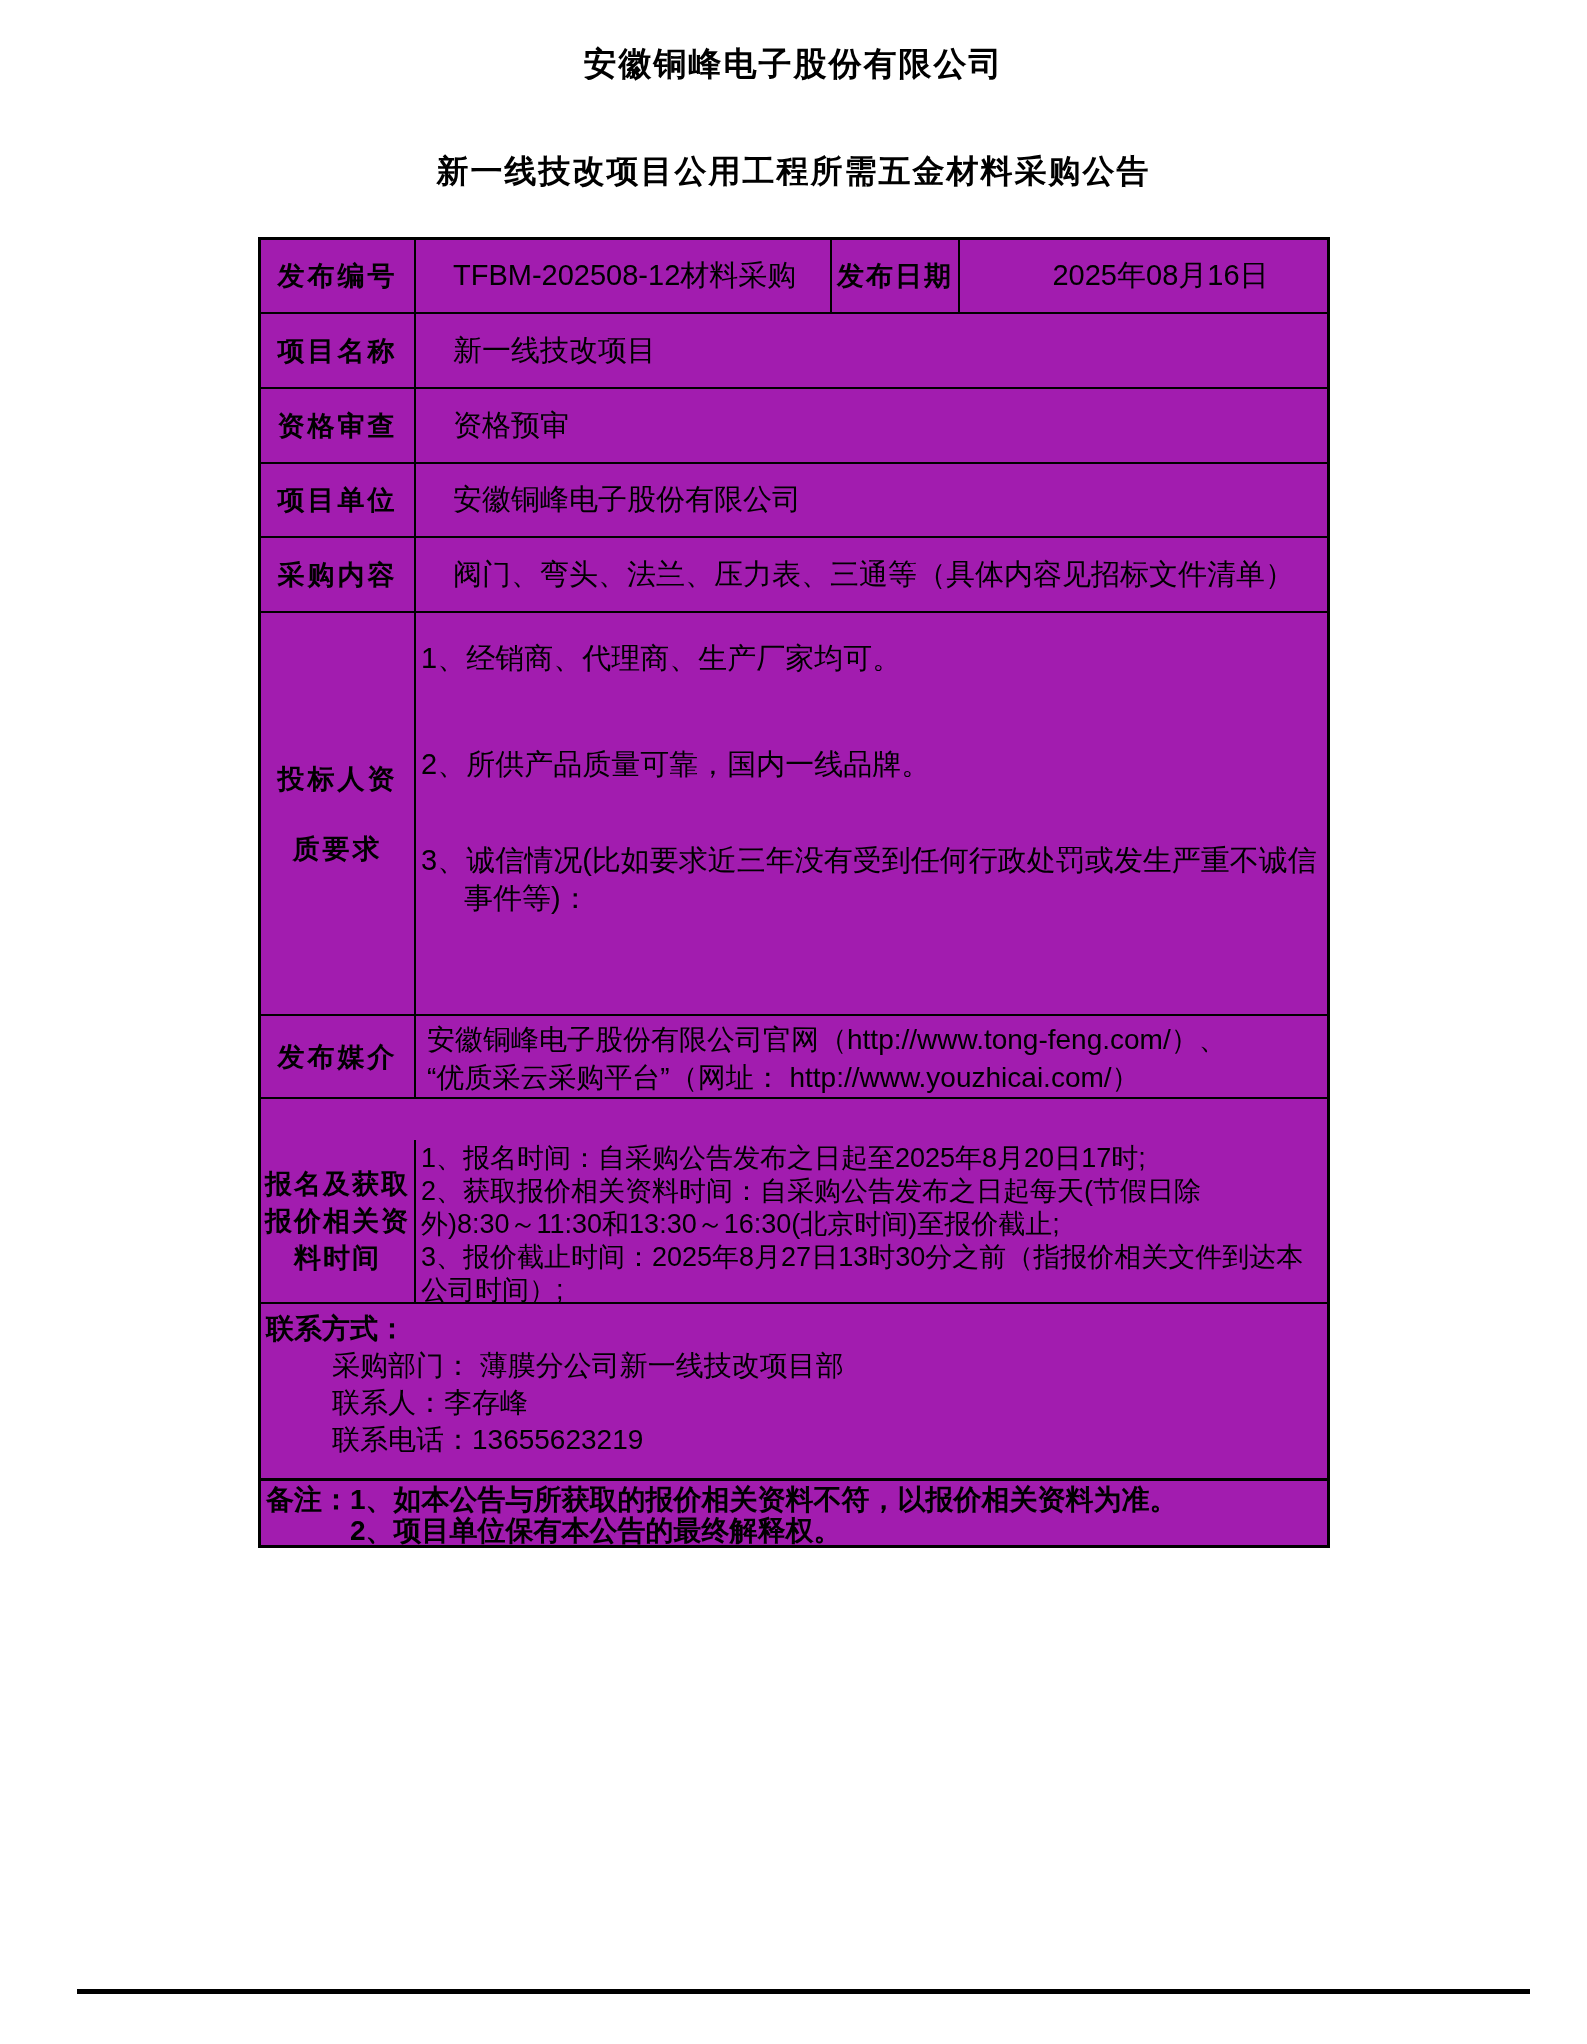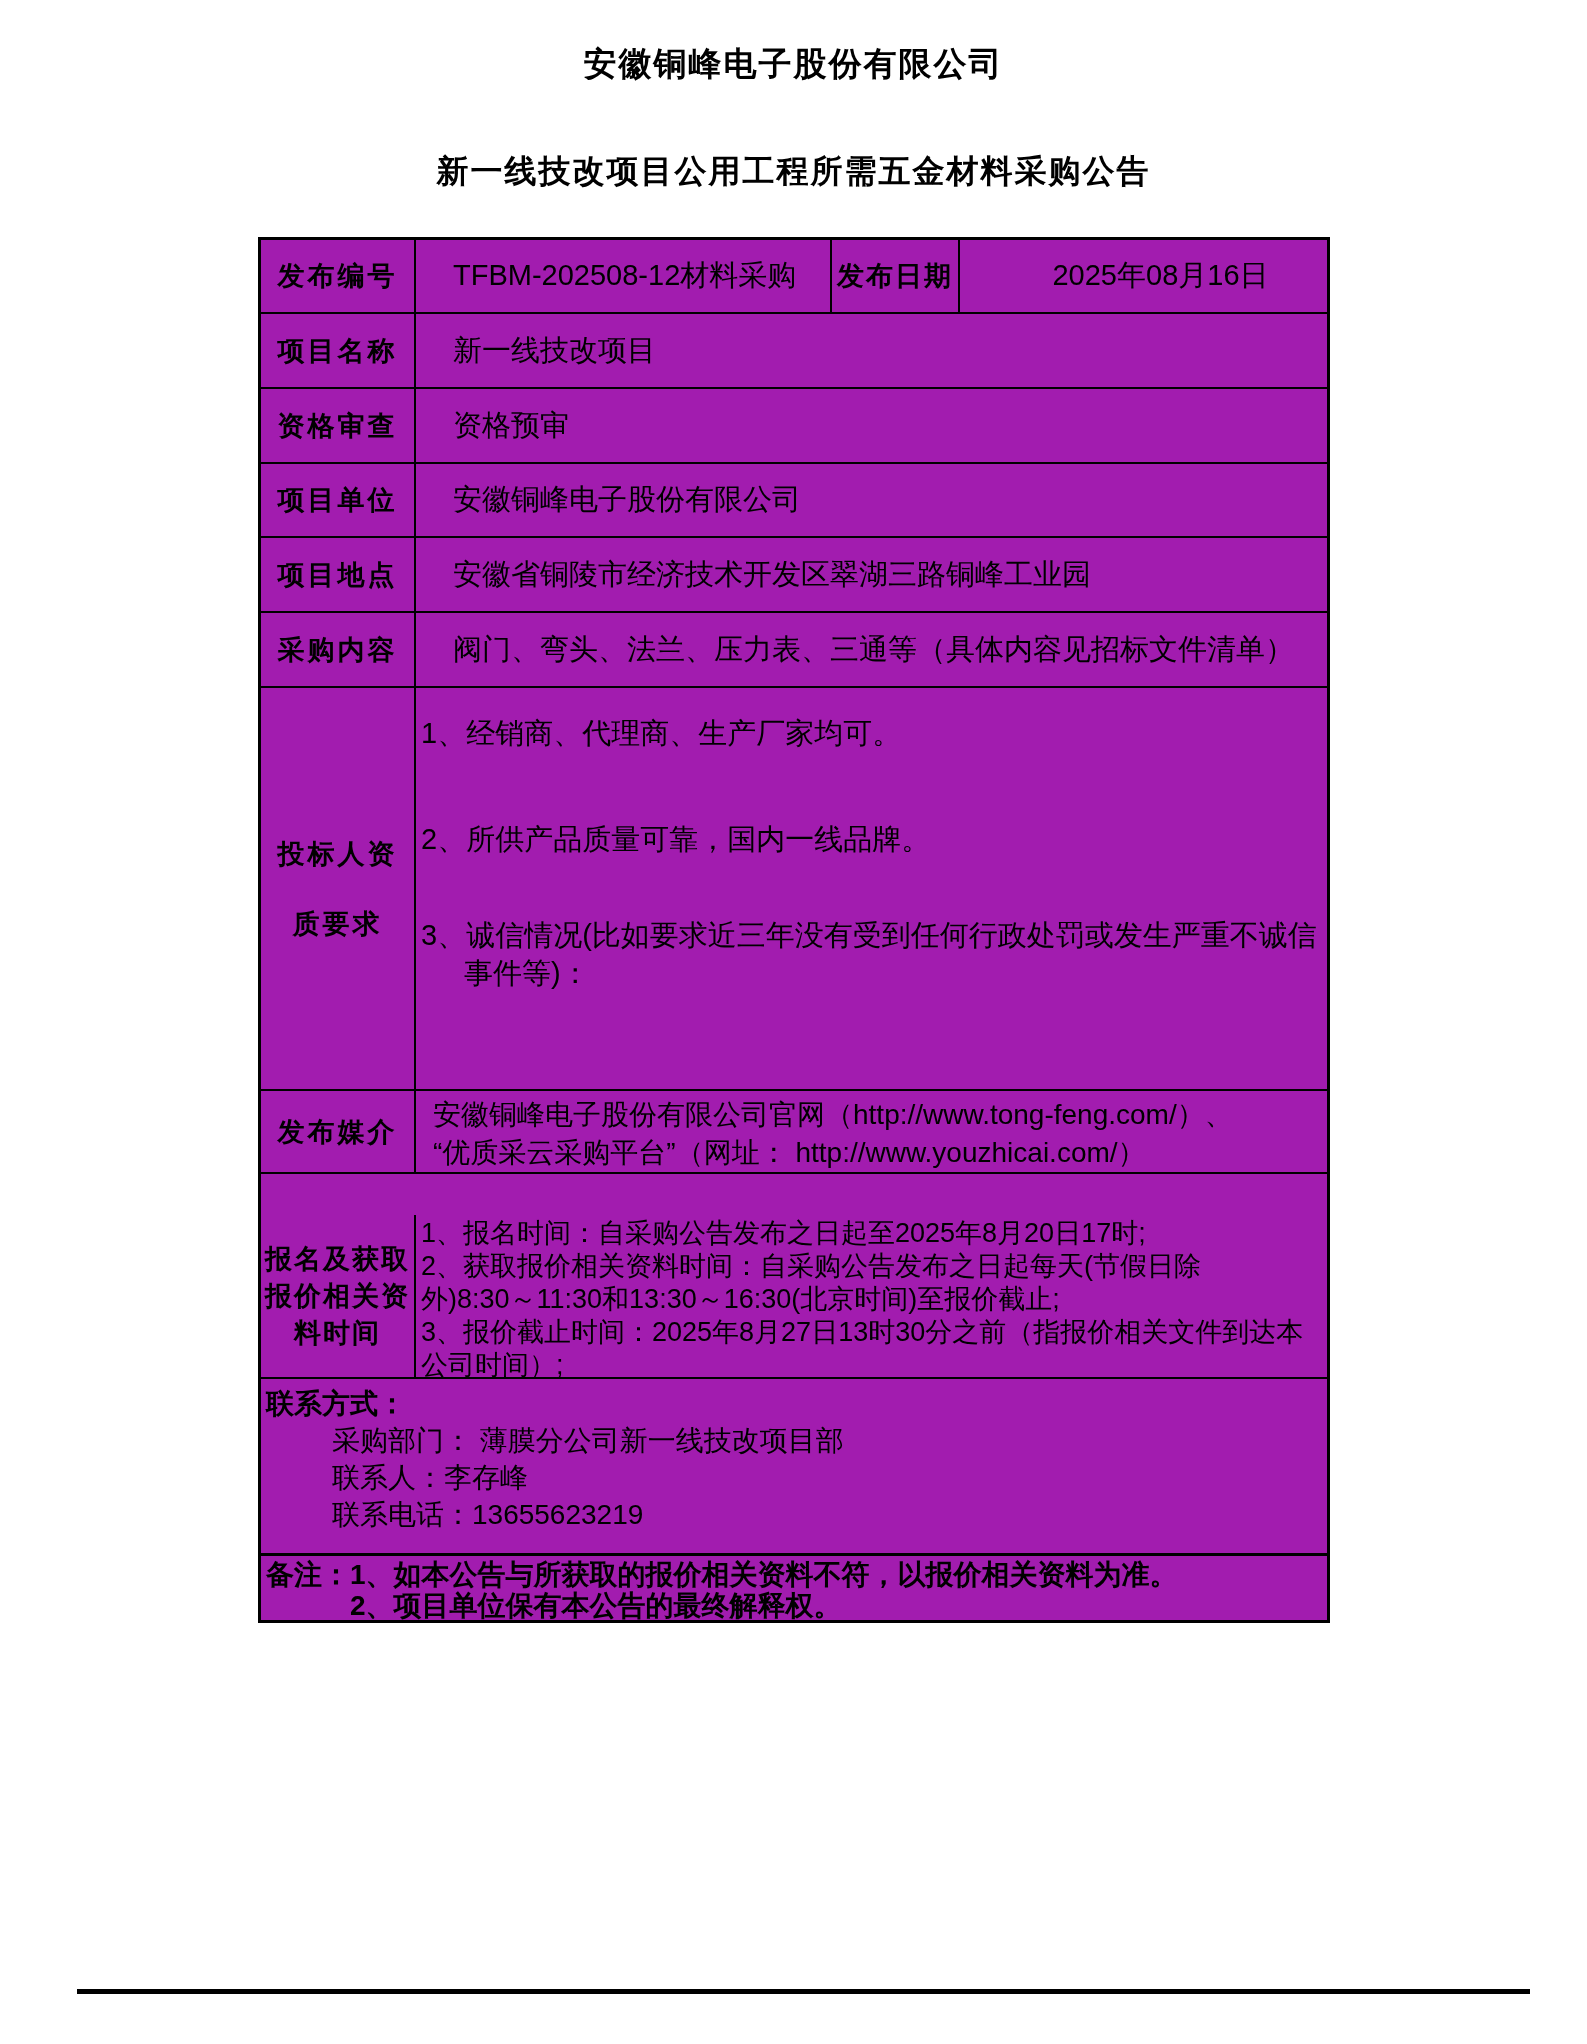--- a/index.html
+++ b/index.html
@@ -53,21 +53,21 @@
     flex:0 0 auto; width:401px; box-sizing:border-box;
     display:flex; align-items:center; justify-content:center;
     font-size:29px;
   }
   .cell-qual { flex:1 1 auto; position:relative; box-sizing:border-box; font-size:29px; }
   .q-item { position:absolute; left:5px; white-space:nowrap; }
   .q-item.i1 { top:26px; }
   .q-item.i2 { top:132px; }
   .q-item.i3 { top:228px; }
   .q-item.i3b { top:266px; left:48px; }
-  .cell-media { flex:1 1 auto; box-sizing:border-box; padding:5px 0 0 17px; font-size:28px; }
+  .cell-media { flex:1 1 auto; box-sizing:border-box; padding:5px 0 0 11px; font-size:28px; }
   .cell-media .line { line-height:38px; white-space:nowrap; }
   .cell-sched { flex:1 1 auto; box-sizing:border-box; padding:2px 0 0 5px; font-size:27px; }
   .cell-sched .line { line-height:33px; white-space:nowrap; }
   .cell-fullwidth { width:100%; box-sizing:border-box; padding:6px 0 0 5px; }
   .contact-heading { font-weight:bold; font-size:28px; line-height:37px; }
   .contact-line { margin-left:66px; font-size:28px; line-height:37px; }
   .remark-line { font-weight:bold; font-size:28px; line-height:31px; white-space:nowrap; }
   .remark-line.l2 { margin-left:84px; }
   .footer-rule {
     position:absolute; left:77px; top:1989px; width:1453px; height:5px;
@@ -97,24 +97,20 @@
   <div class="t-row h77">
     <div class="cell-label">资格审查</div>
     <div class="cell-value">资格预审</div>
   </div>
 
   <div class="t-row h76">
     <div class="cell-label">项目单位</div>
     <div class="cell-value">安徽铜峰电子股份有限公司</div>
   </div>
 
-  <div class="t-row h77">
-    <div class="cell-label">项目地点</div>
-    <div class="cell-value">安徽省铜陵市经济技术开发区翠湖三路铜峰工业园</div>
-  </div>
 
   <div class="t-row h77">
     <div class="cell-label">采购内容</div>
     <div class="cell-value">阀门、弯头、法兰、压力表、三通等（具体内容见招标文件清单）</div>
   </div>
 
   <div class="t-row h405">
     <div class="cell-label wide-lead">
       <span>投标人资</span>
       <span>质要求</span>

